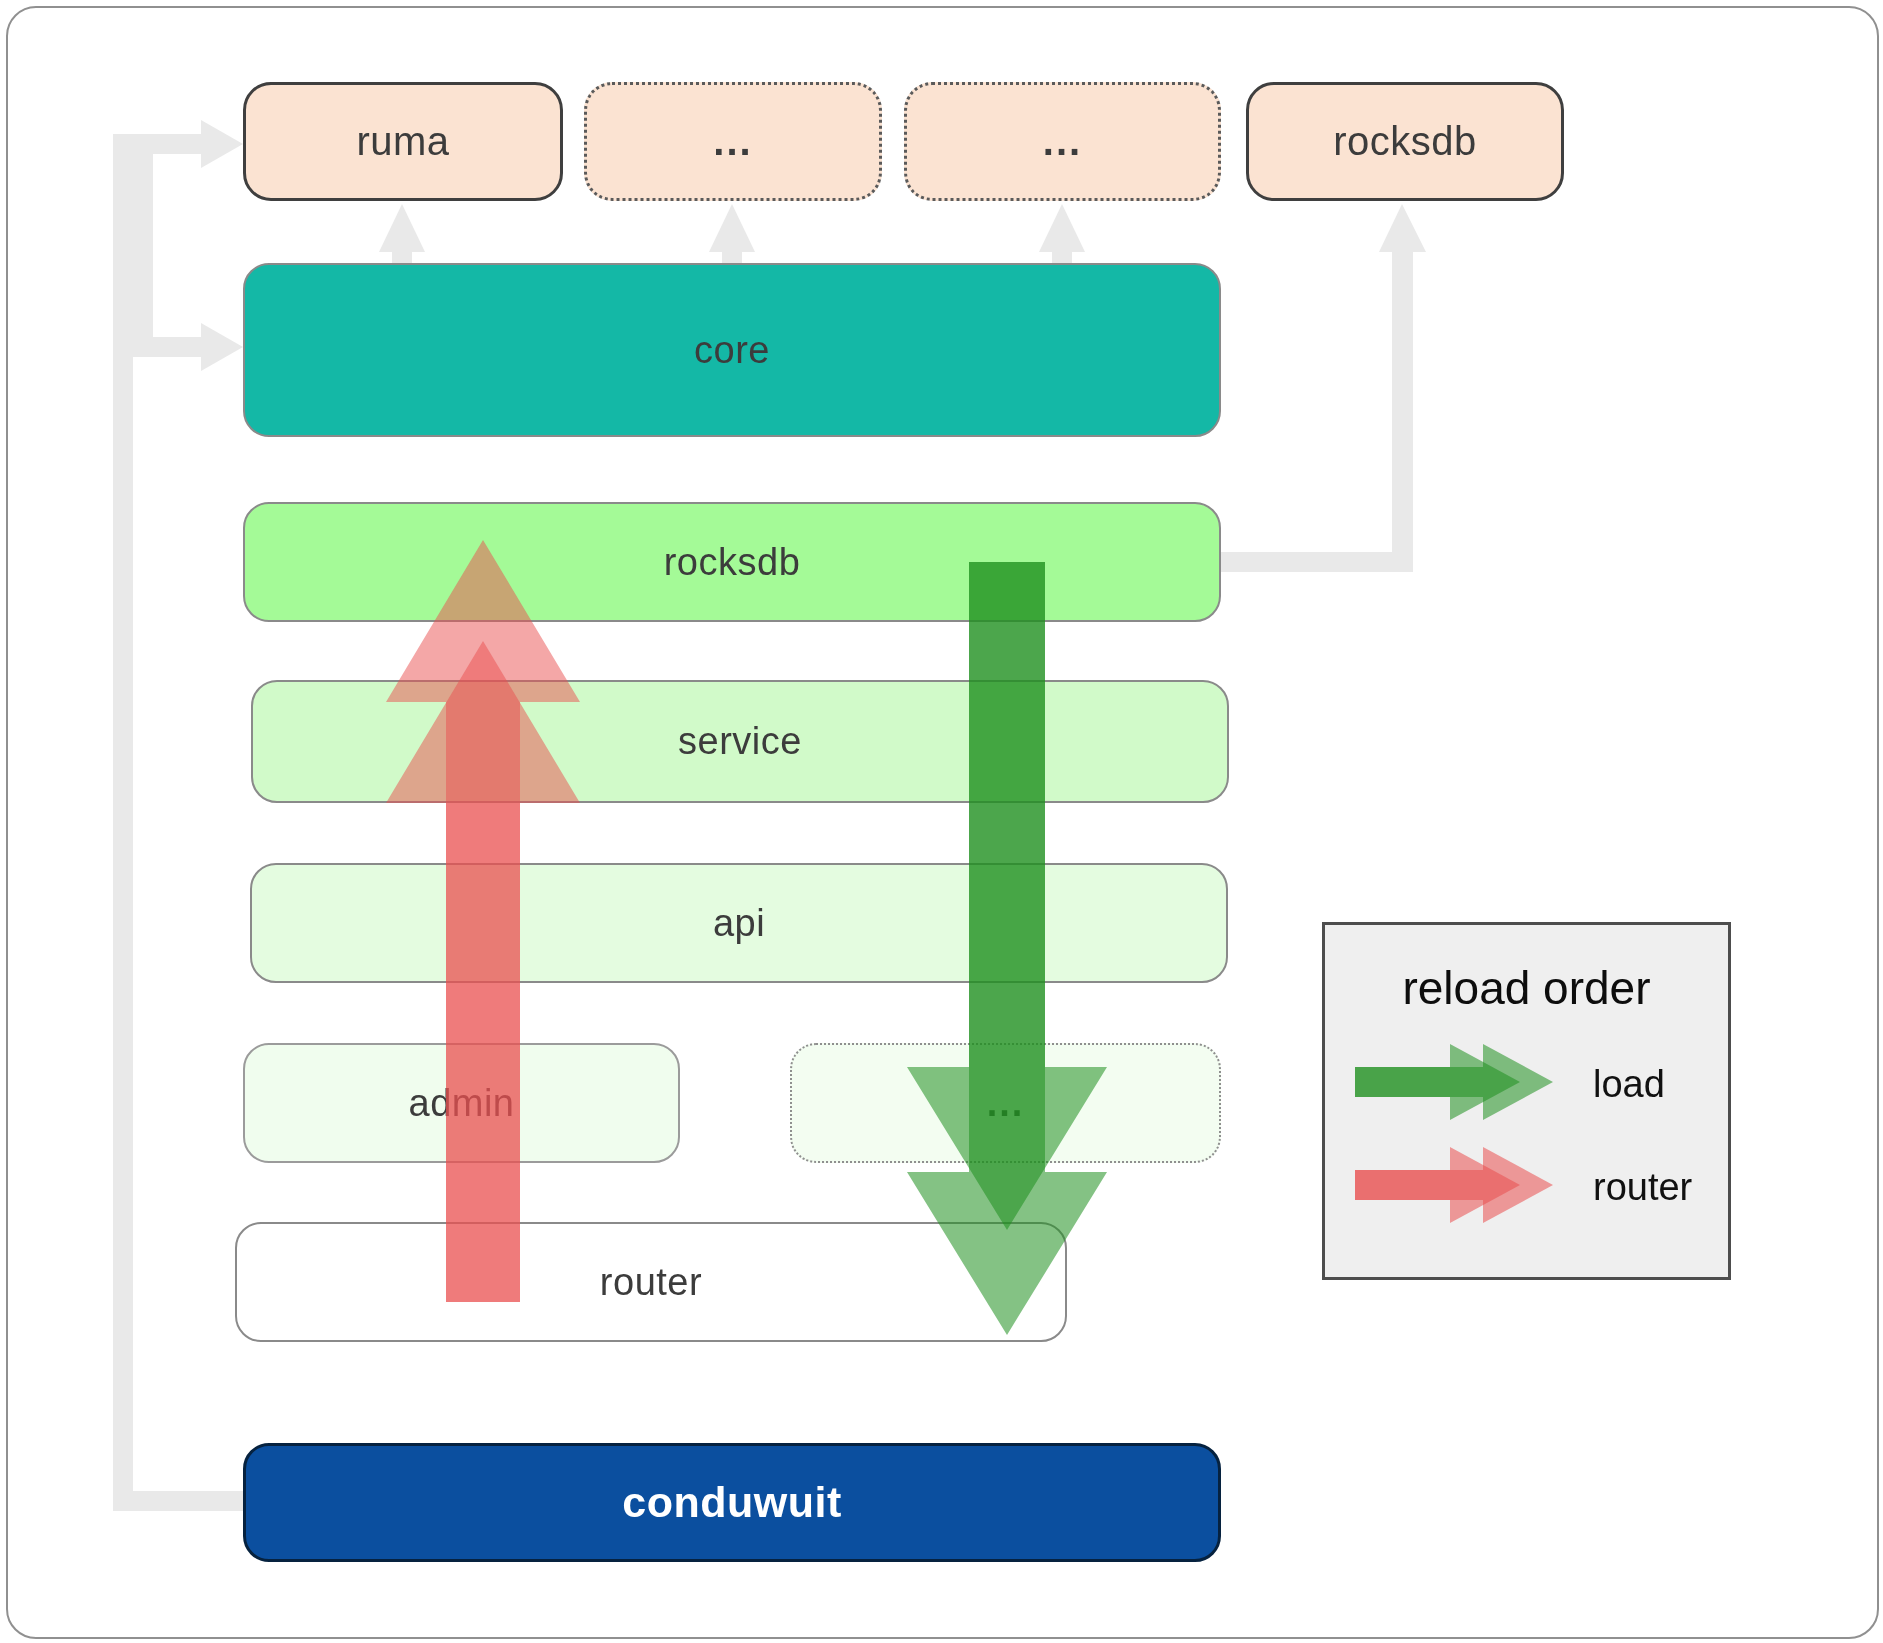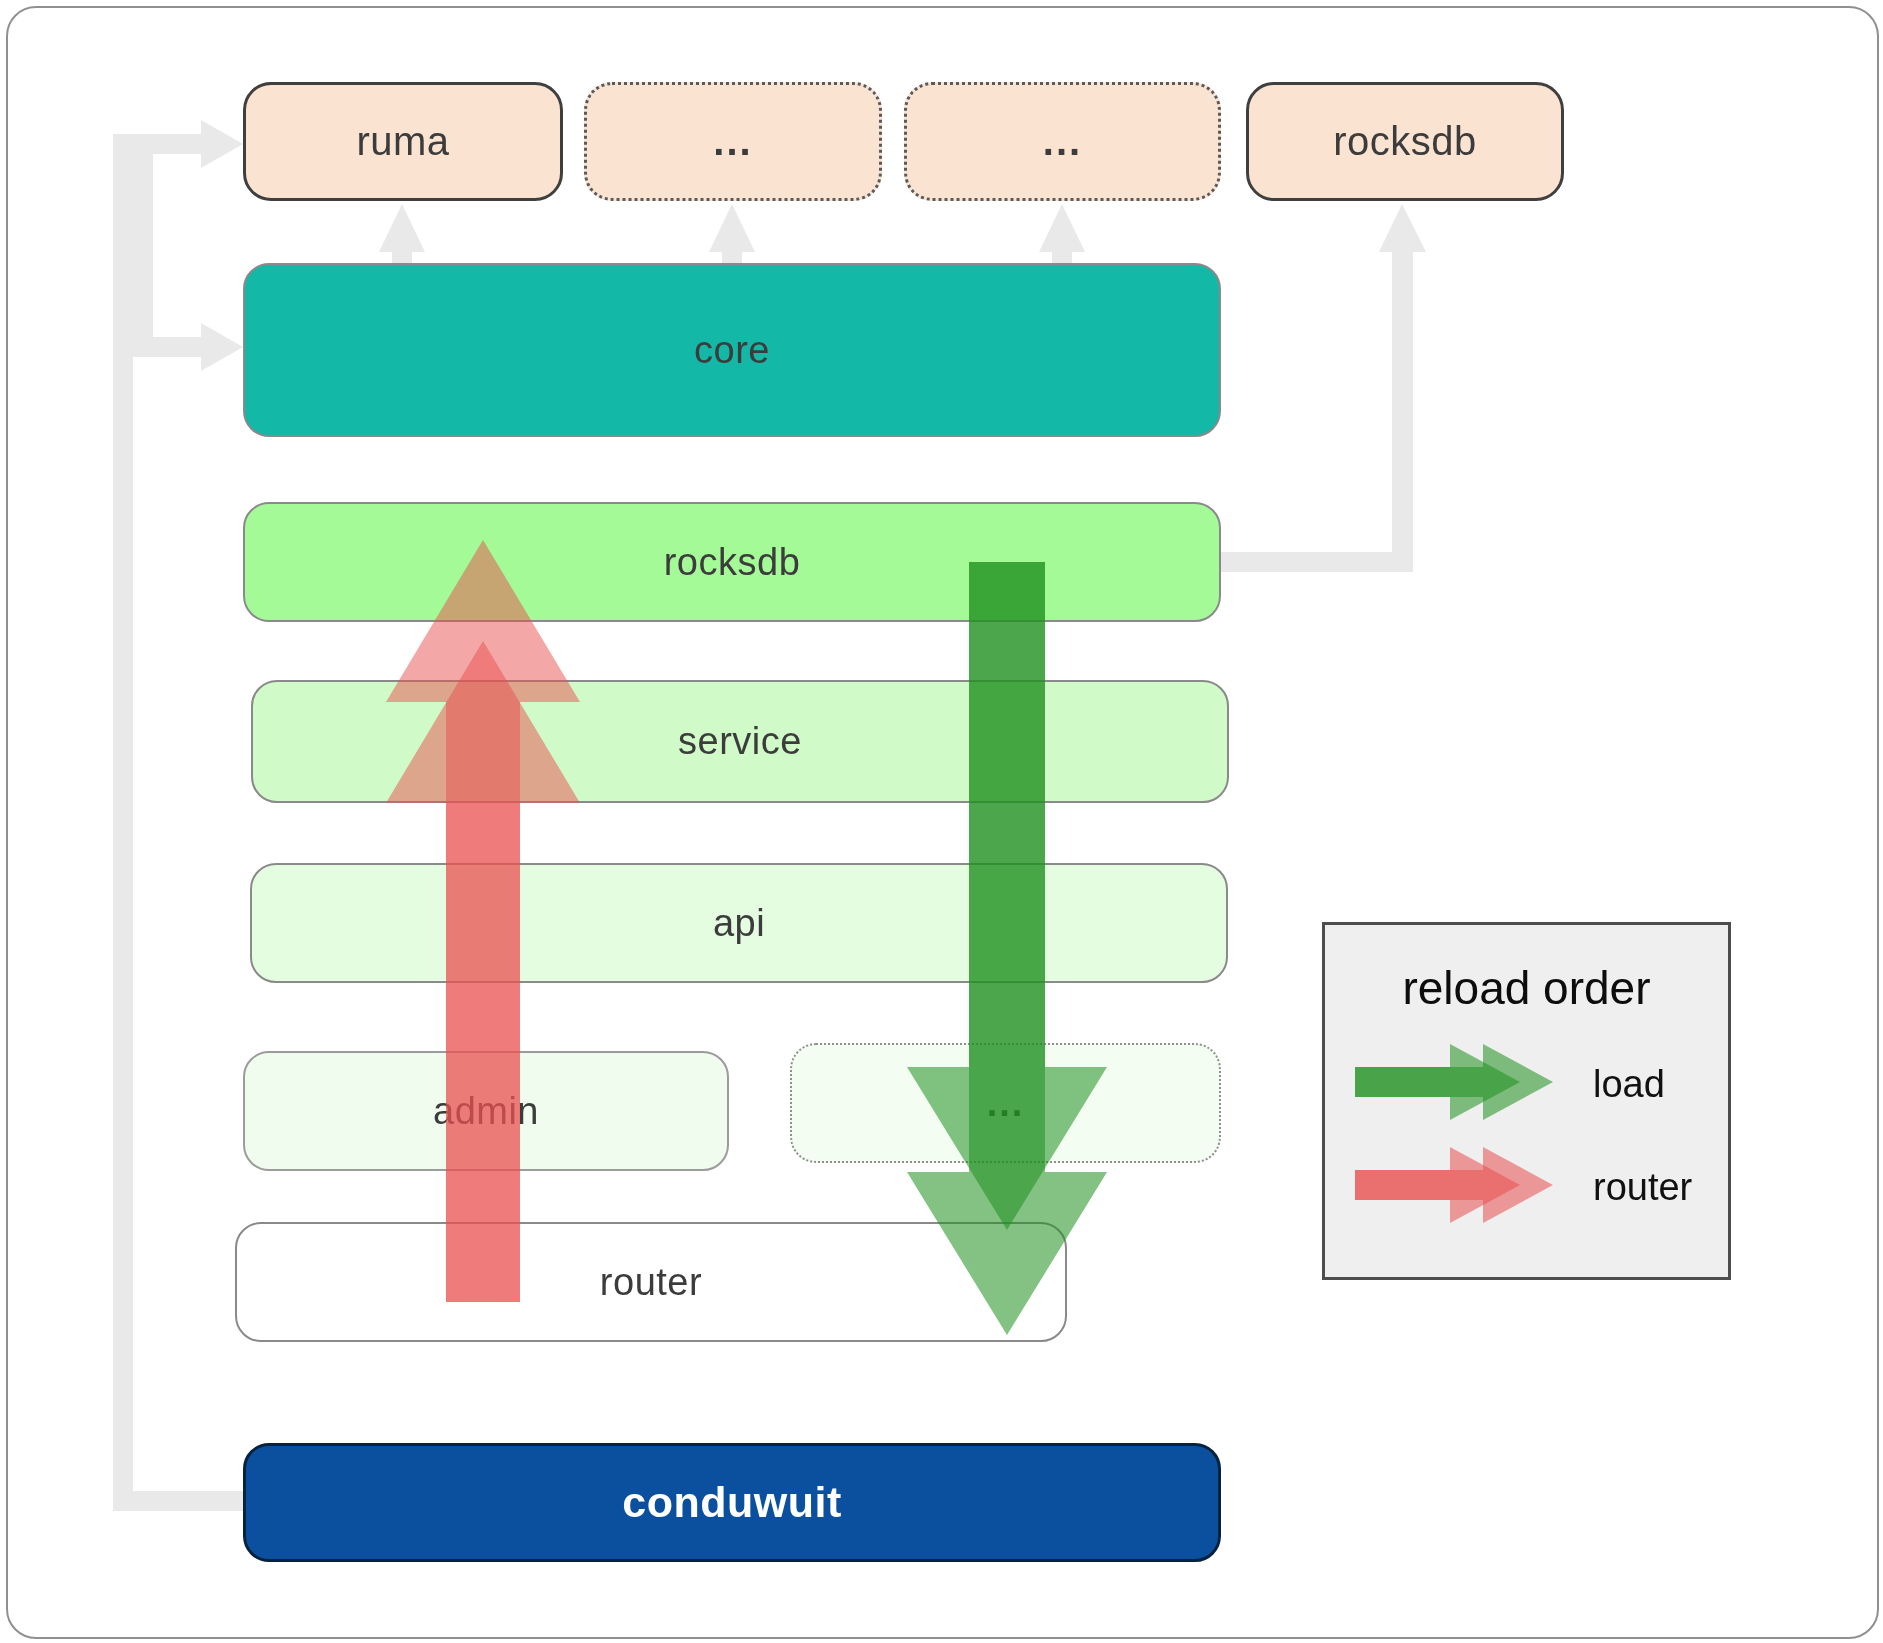--- a/index.html
+++ b/index.html
@@ -97,21 +97,21 @@
   </div>
 
   <div class="node g-service" style="left:243px;top:680px;width:978px;height:123px;margin-left:8px;">
     <span>service</span>
   </div>
 
   <div class="node g-api" style="left:243px;top:863px;width:978px;height:120px;margin-left:7px;">
     <span>api</span>
   </div>
 
-  <div class="node g-admin" style="left:243px;top:1043px;width:486px;height:120px;margin-top:8px;">
+  <div class="node g-admin" style="left:243px;top:1043px;width:437px;height:120px;">
     <span>admin</span>
   </div>
   <div class="node g-dots dots-label" style="left:790px;top:1043px;width:431px;height:120px;">
     <span>...</span>
   </div>
 
   <div class="node white" style="left:235px;top:1222px;width:832px;height:120px;">
     <span>router</span>
   </div>
 

